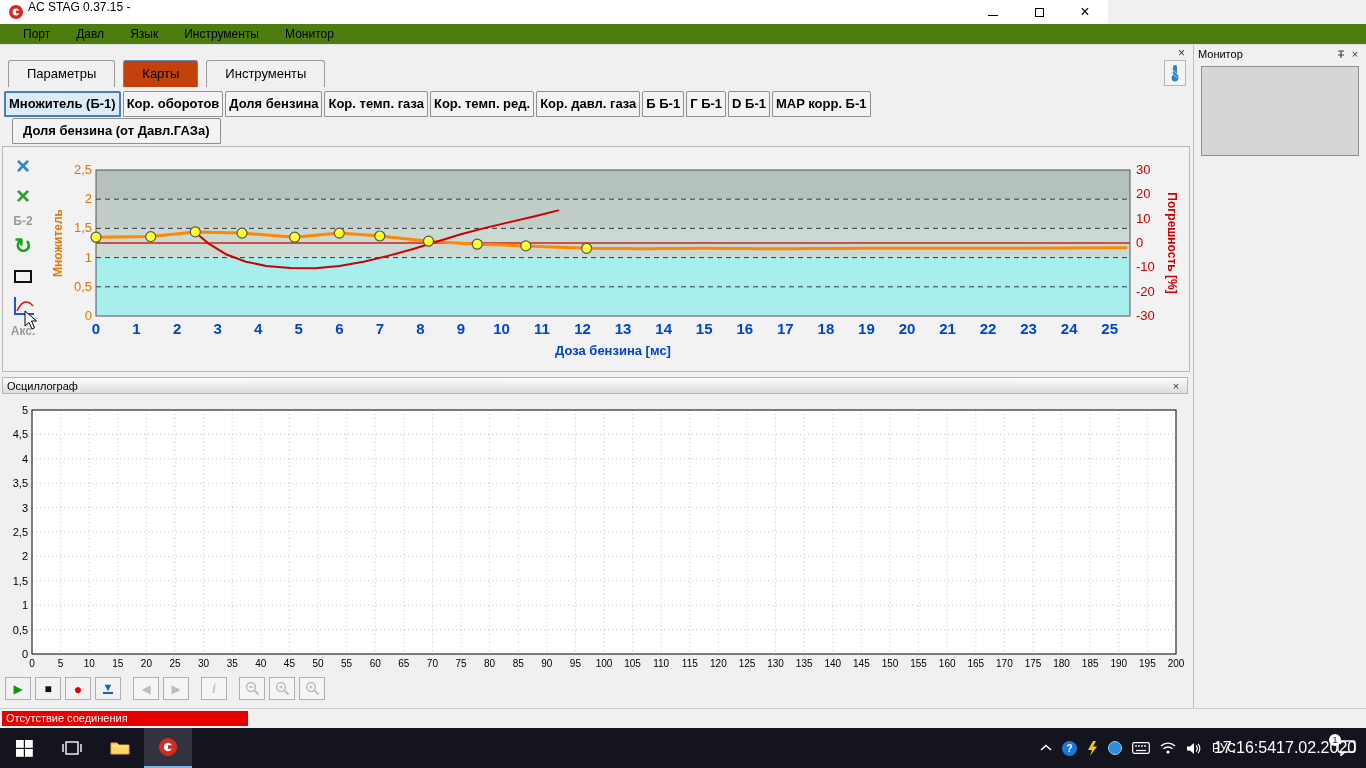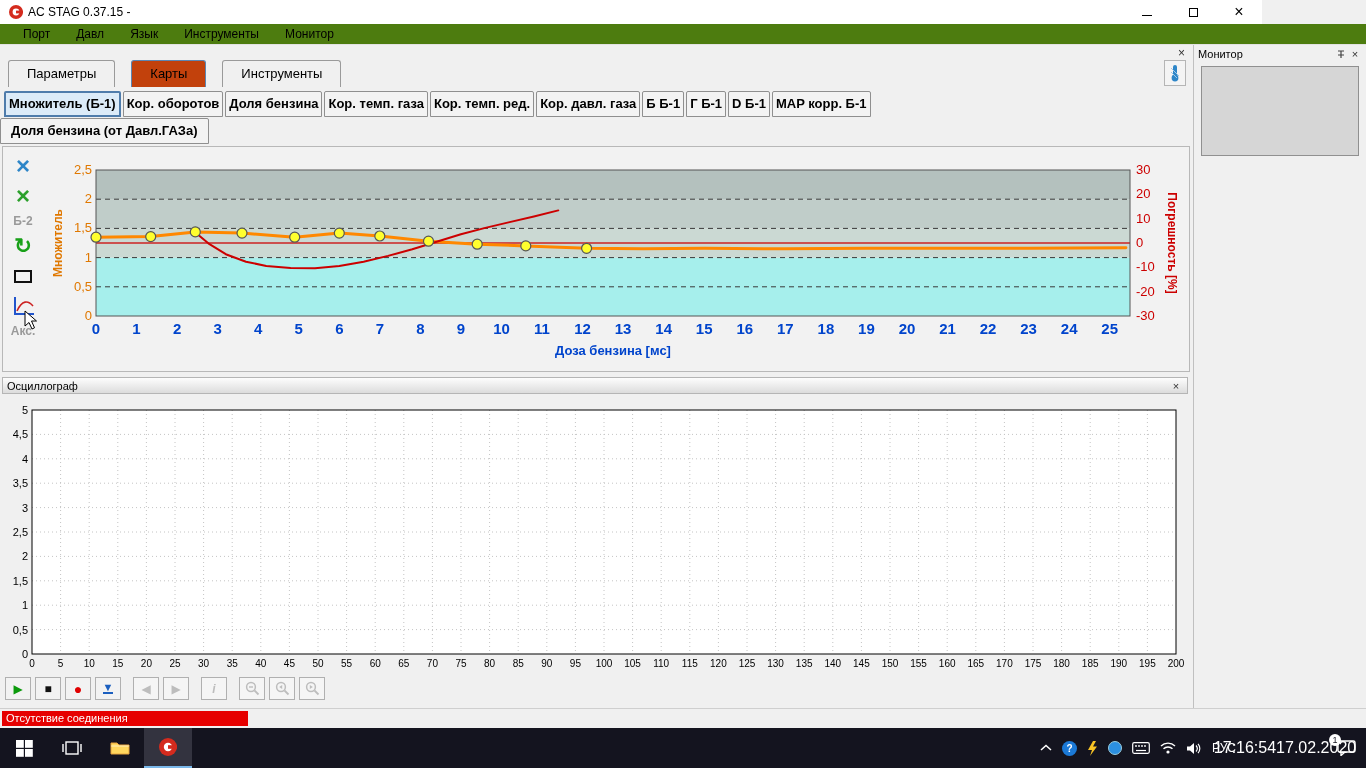--- a/index.html
+++ b/index.html
@@ -2,43 +2,43 @@
 <html><head>
 <meta charset="utf-8">
 <style>
   *{margin:0;padding:0;box-sizing:border-box;}
   html,body{width:1366px;height:768px;}
   body{position:relative;font-family:"Liberation Sans",sans-serif;font-size:12px;color:#000;background:#f0f0f0;overflow:hidden;}
   .abs{position:absolute;}
   svg text{font-family:"Liberation Sans",sans-serif;}
 
   
-  .titlebar{position:absolute;left:0;top:0;width:1262px;height:24px;background:#ffffff;display:flex;align-items:center;}
+  .titlebar{position:absolute;left:0;top:0;width:1108px;height:24px;background:#ffffff;display:flex;align-items:flex-start;}
   .title-text{font-size:12px;margin-left:4px;}
   .win-controls{position:absolute;right:0;top:0;height:24px;display:flex;}
   .win-btn{width:46px;height:24px;display:flex;align-items:center;justify-content:center;font-size:14px;}
   .min-glyph{width:10px;border-bottom:1px solid #000;height:1px;margin-top:6px;}
   .max-glyph{width:9px;height:9px;border:1px solid #000;}
 
   
   .menubar{position:absolute;left:0;top:24px;width:1366px;height:21px;background:#4d7c0f;border-bottom:1px solid #e2e2e2;display:flex;align-items:center;padding-left:10px;}
   .menu-item{padding:0 13px;line-height:21px;font-size:12px;}
 
   
   .doc-close{position:absolute;left:1174px;top:47px;width:15px;height:13px;text-align:center;line-height:12px;font-size:12px;color:#333;}
 
   
-  .main-tabs{position:absolute;left:8px;top:60px;display:flex;gap:16px;}
+  .main-tabs{position:absolute;left:8px;top:60px;display:flex;gap:8px;}
   .main-tab{padding:0 18px;line-height:25px;height:27px;border:1px solid #9a9a9a;border-bottom:none;border-radius:3px 3px 0 0;background:#f0f0f0;font-size:13px;}
   .main-tab.active{background:#c2410c;border-color:#5d86b2;}
   .tool-btn{position:absolute;left:1164px;top:60px;width:22px;height:26px;border:1px solid #b5b5b5;background:#f4f4f4;display:flex;align-items:center;justify-content:center;}
   .map-tabs{position:absolute;left:4px;top:91px;display:flex;gap:2px;}
   .map-tab{padding:0 3px;line-height:24px;height:26px;border:1px solid #8f8f8f;background:#f3f3f3;font-weight:bold;font-size:13px;border-radius:2px 2px 0 0;white-space:nowrap;}
   .map-tab.active{background:#dcebf8;border:2px solid #4f7cab;line-height:22px;}
-  .sub-tabs{position:absolute;left:0;top:118px;display:flex;align-items:center;}
+  .sub-tabs{position:absolute;left:12px;top:118px;display:flex;align-items:center;}
   .sub-tab{padding:0 10px;line-height:24px;height:26px;border:1px solid #8f8f8f;background:#f3f3f3;font-weight:bold;font-size:13px;border-radius:2px 2px 0 0;}
 
   
   .chart-widget{position:absolute;left:2px;top:146px;width:1188px;height:226px;border:1px solid #b8b8b8;background:#f2f2f2;}
   .side-toolbar{position:absolute;left:6px;top:152px;width:34px;display:flex;flex-direction:column;align-items:center;gap:2px;}
   .side-btn{width:30px;height:28px;display:flex;align-items:center;justify-content:center;background:#f2f2f2;}
   .side-label{color:#9a9a9a;font-weight:bold;font-size:12px;line-height:18px;}
   .x-blue{color:#2e86c8;font-size:24px;font-weight:bold;line-height:24px;}
   .x-green{color:#2ca02c;font-size:24px;font-weight:bold;line-height:24px;}
   .refresh-glyph{color:#18a018;font-size:21px;font-weight:bold;}

